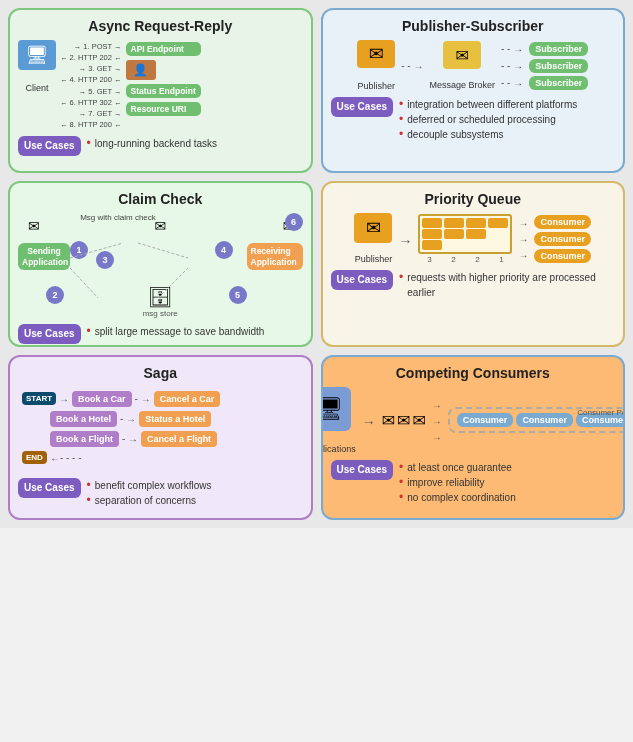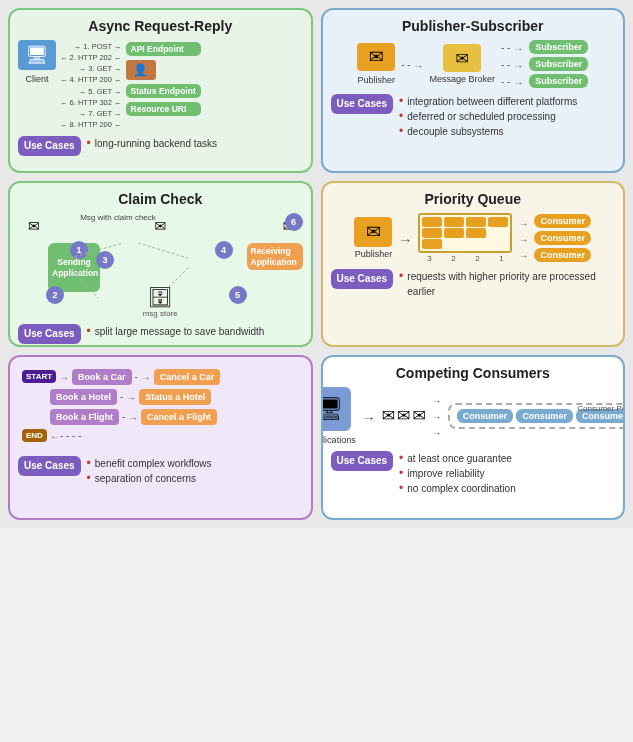--- a/index.html
+++ b/index.html
@@ -32,21 +32,21 @@
       font-size: 14px;
       margin-bottom: 6px;
       color: #222;
     }
     
     .panel-async { background: #e8f4e8; border: 2px solid #7dc87d; }
     .panel-pubsub { background: #e8f0f8; border: 2px solid #7aaad0; }
     .panel-claim { background: #e8f8e8; border: 2px solid #7dc87d; }
     .panel-priority { background: #f8f4e8; border: 2px solid #d4b96a; }
     .panel-saga { background: #f0e8f8; border: 2px solid #b07dc8; }
-    .panel-competing { background: #ffffff; border: 2px solid #7aaad0; }
+    .panel-competing { background: #fdba74; border: 2px solid #7aaad0; }
 
     
     .use-cases-section {
       display: flex;
       align-items: flex-start;
       margin-top: 6px;
       gap: 6px;
     }
     .use-cases-btn {
       background: #7c5cbf;
@@ -209,21 +209,21 @@
       font-size: 9px;
       font-weight: bold;
       text-align: center;
     }
 
     
     .icon-label {
       font-size: 9px;
       color: #333;
       text-align: center;
-      margin-top: 2px;
+      margin-top: 11px;
     }
 
     .priority-nums {
       display: flex;
       gap: 2px;
       font-size: 8px;
       color: #555;
       justify-content: center;
       margin-top: 1px;
     }
@@ -308,21 +308,21 @@
             <span>decouple subsystems</span>
           </div>
       </div>
     </div>
   </div>
 
   <div class="panel panel-claim">
     <div class="panel-title">Claim Check</div>
     <div style="position:relative;height:105px;font-size:8.5px;">
 
-      <div style="position:absolute;left:0;top:30px;background:#70bf70;color:white;border-radius:6px;padding:14px 4px;font-size:8.5px;text-align:center;width:52px;font-weight:bold;line-height:1.2;margin-left:30px;">
+      <div style="position:absolute;left:0;top:30px;background:#70bf70;color:white;border-radius:6px;padding:3px 4px;font-size:8.5px;text-align:center;width:52px;font-weight:bold;line-height:1.2;">
         <span>Sending Application</span>
       </div>
 
       <div style="position:absolute;left:10px;top:5px;font-size:14px;">✉</div>
 
       <div style="position:absolute;left:60px;top:0;font-size:8px;color:#444;text-align:center;width:80px;">
         <span>Msg with claim check</span>
       </div>
 
       <div style="position:absolute;left:50%;top:5px;transform:translateX(-50%);font-size:14px;">✉</div>
@@ -419,24 +419,25 @@
       <div class="use-cases-list">
         <div class="bullet">
             <span class="dot">•</span>
             <span>requests with higher priority are processed earlier</span>
           </div>
       </div>
     </div>
   </div>
 
   <div class="panel panel-saga">
+    <div class="panel-title">Saga</div>
     <div class="saga-diagram">
 
       <div class="saga-row">
-        <div style="background:#4c1d95;color:white;border-radius:4px;padding:2px 4px;font-size:8px;font-weight:bold;">START</div>
+        <div style="background:#0c4a6e;color:white;border-radius:4px;padding:2px 4px;font-size:8px;font-weight:bold;">START</div>
         <span class="saga-arrow">→</span>
         <div class="saga-box saga-book">Book a Car</div>
         <span class="saga-arrow">- →</span>
         <div class="saga-box saga-cancel">Cancel a Car</div>
       </div>
       <div class="saga-row" style="margin-left:28px;">
         <div class="saga-box saga-book">Book a Hotel</div>
         <span class="saga-arrow">- →</span>
         <div class="saga-box saga-cancel">Status a Hotel</div>
       </div>

